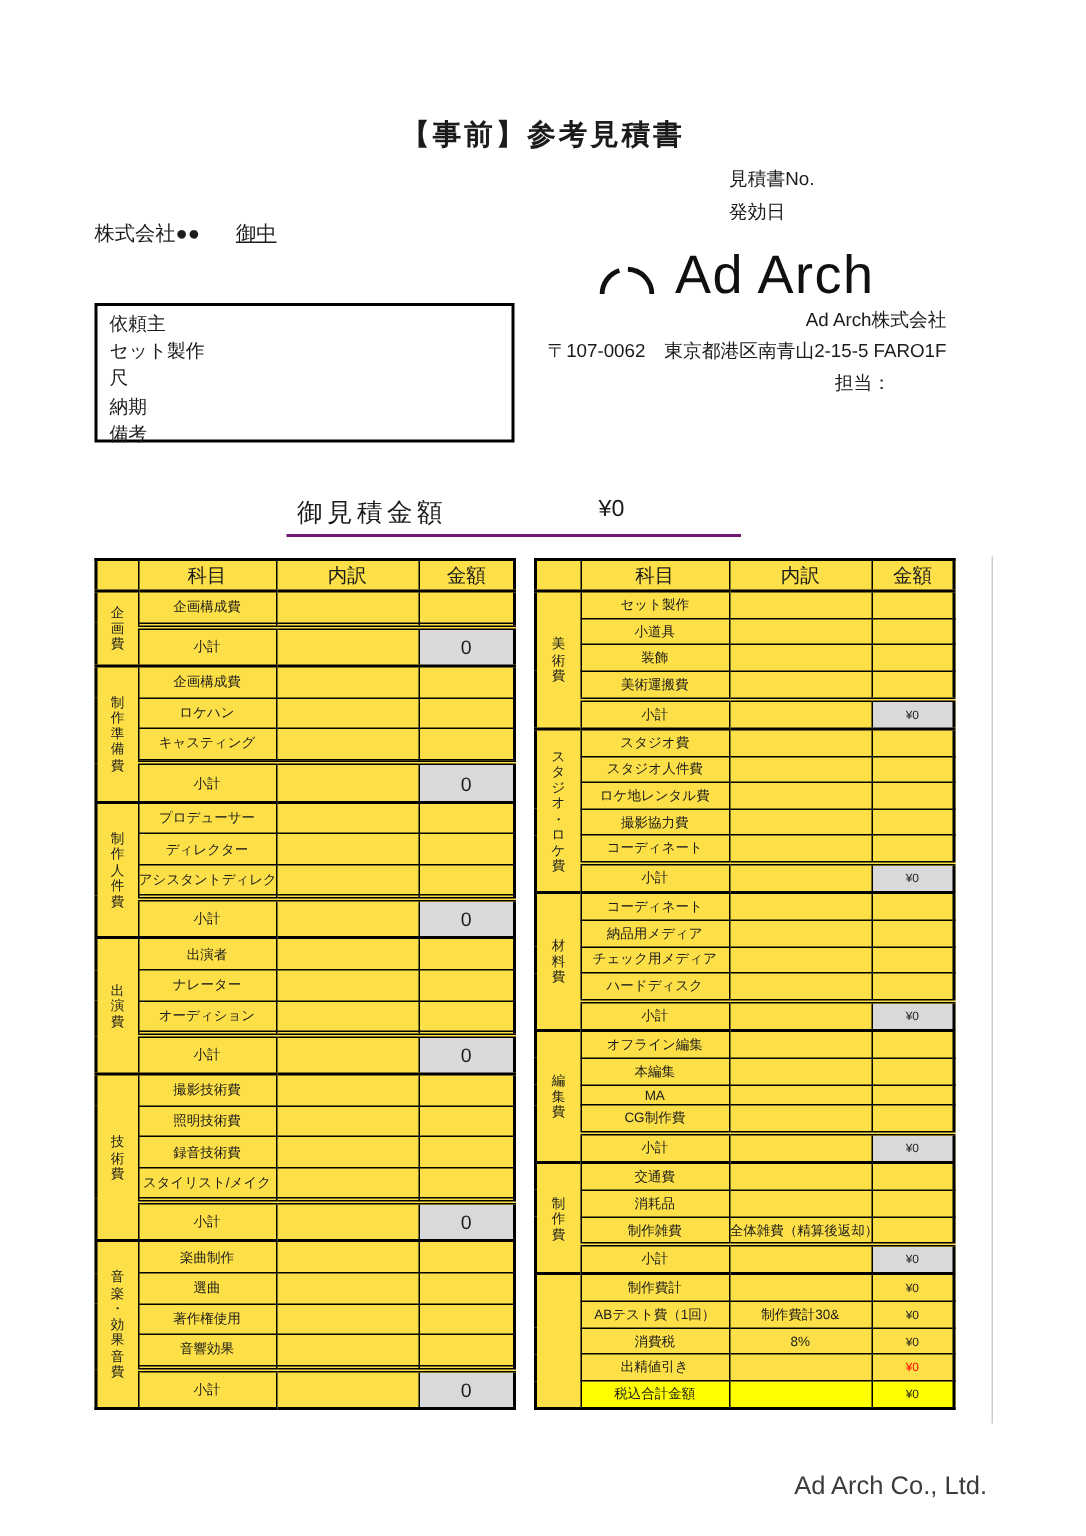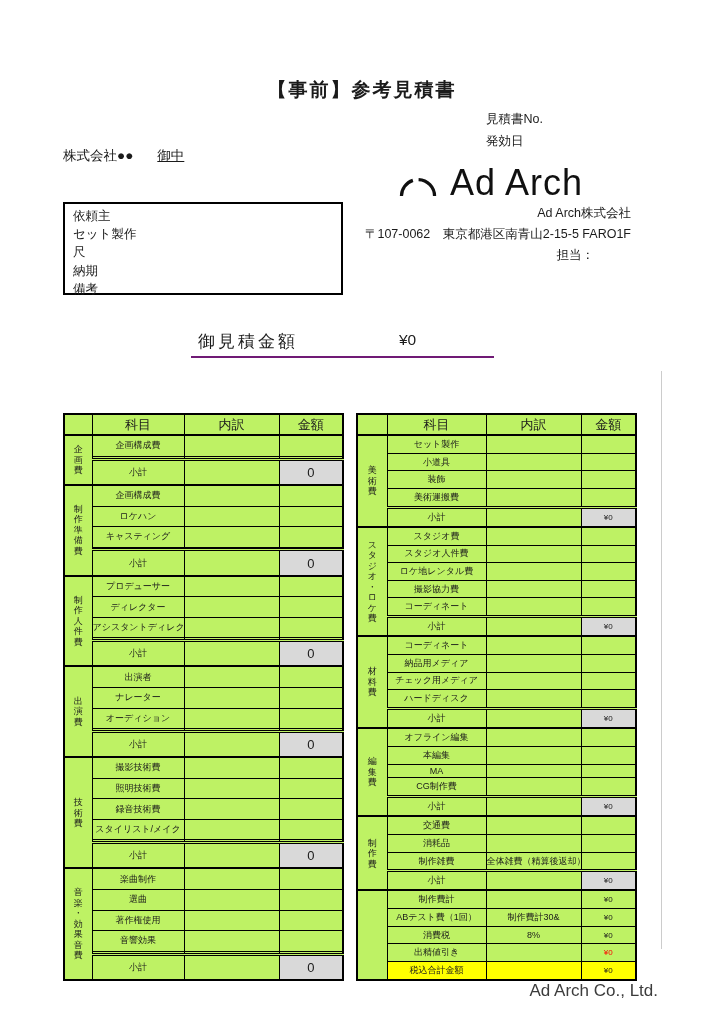--- a/index.html
+++ b/index.html
@@ -22,21 +22,21 @@
   .client-box{position:absolute;left:63px;top:202px;width:258px;height:83px;
     border:2px solid #000;padding:3px 10px 3px 8px;font-size:12.5px;}
   .client-box div{line-height:18.2px;}
   
   .total-line{position:absolute;left:178px;top:328px;width:303px;height:28px;
     border-bottom:2px solid #701a75;margin-left:13px;}
   .total-line .total-label{position:absolute;left:7px;top:2px;font-size:17px;letter-spacing:3px;}
   .total-line .total-value{position:absolute;left:208px;top:3px;font-size:15.5px;}
   
   .etable{position:absolute;top:372px;width:280px;height:568px;border-collapse:collapse;
-    table-layout:fixed;border:2px solid #000;background:#bef264;margin-top:41px;}
+    table-layout:fixed;border:2px solid #000;background:#fde047;}
   #left-table{left:63px;}
   #right-table{left:356px;}
   .etable td{border:1px solid #000;padding:0;text-align:center;font-size:9px;
     overflow:hidden;white-space:nowrap;vertical-align:middle;}
   .etable tr.head td{font-size:13px;height:19px;border-bottom:2px solid #000;}
   .etable td.gcell{font-size:9px;}
   .glabel{display:inline-block;font-size:9px;line-height:10.5px;}
   .etable tr.gstart td{border-top:2px solid #000;}
   .etable tr.subtotal td{border-top:3px double #000;border-bottom:2px solid #000;}
   .etable tr.subtotal td.amount{background:var(--gray,#d9d9d9);}

